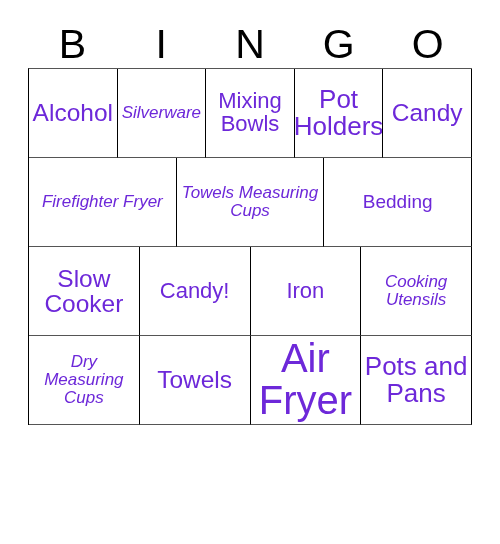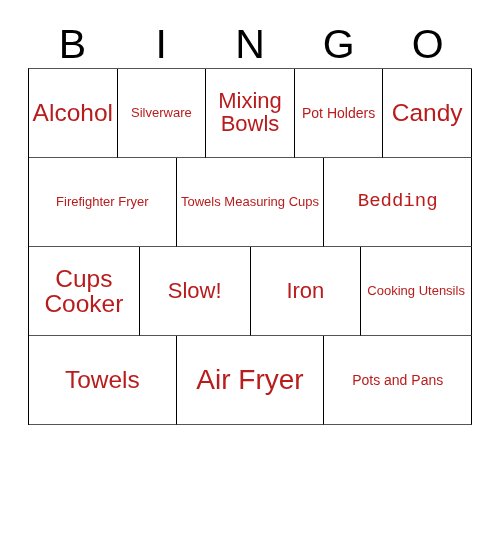--- a/index.html
+++ b/index.html
@@ -57,28 +57,28 @@
     align-items: center;
     justify-content: center;
     text-align: center;
     overflow: hidden;
     padding: 0 1px;
   }
   .cell-text {
     display: block;
     line-height: 1.04;
     word-break: normal;
-    color: #b91c1c;
+    color: #6d28d9;
   }
-  .sz-s   { font-size: 13px; }
-  .sz-sm  { font-size: 19px; font-family: Liberation Mono, monospace; }
-  .sz-m   { font-size: 14px; }
+  .sz-s   { font-size: 17px; font-style: italic; }
+  .sz-sm  { font-size: 19px; }
+  .sz-m   { font-size: 26px; }
   .sz-ml  { font-size: 24.5px; }
   .sz-xl  { font-size: 22px; }
-  .sz-xxl { font-size: 28px; }
+  .sz-xxl { font-size: 40px; }
 </style>
 </head>
 <body>
 
 <div id="card">
 
   <div id="header-row">
     <div class="header-cell">B</div>
     <div class="header-cell">I</div>
     <div class="header-cell">N</div>
@@ -113,34 +113,37 @@
       <div class="cell">
           <span class="cell-text sz-s">Towels Measuring Cups</span>
         </div>
       <div class="cell">
           <span class="cell-text sz-sm">Bedding</span>
         </div>
     </div>
 
     <div class="grid-row">
       <div class="cell">
-          <span class="cell-text sz-ml">Cups Cooker</span>
+          <span class="cell-text sz-ml">Slow Cooker</span>
         </div>
       <div class="cell">
-          <span class="cell-text sz-xl">Slow!</span>
+          <span class="cell-text sz-xl">Candy!</span>
         </div>
       <div class="cell">
           <span class="cell-text sz-xl">Iron</span>
         </div>
       <div class="cell">
           <span class="cell-text sz-s">Cooking Utensils</span>
         </div>
     </div>
 
     <div class="grid-row">
+      <div class="cell">
+          <span class="cell-text sz-s">Dry Measuring Cups</span>
+        </div>
       <div class="cell">
           <span class="cell-text sz-ml">Towels</span>
         </div>
       <div class="cell">
           <span class="cell-text sz-xxl">Air Fryer</span>
         </div>
       <div class="cell">
           <span class="cell-text sz-m">Pots and Pans</span>
         </div>
     </div>

